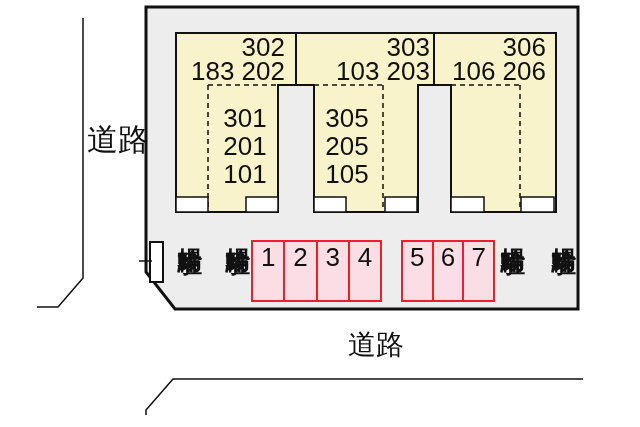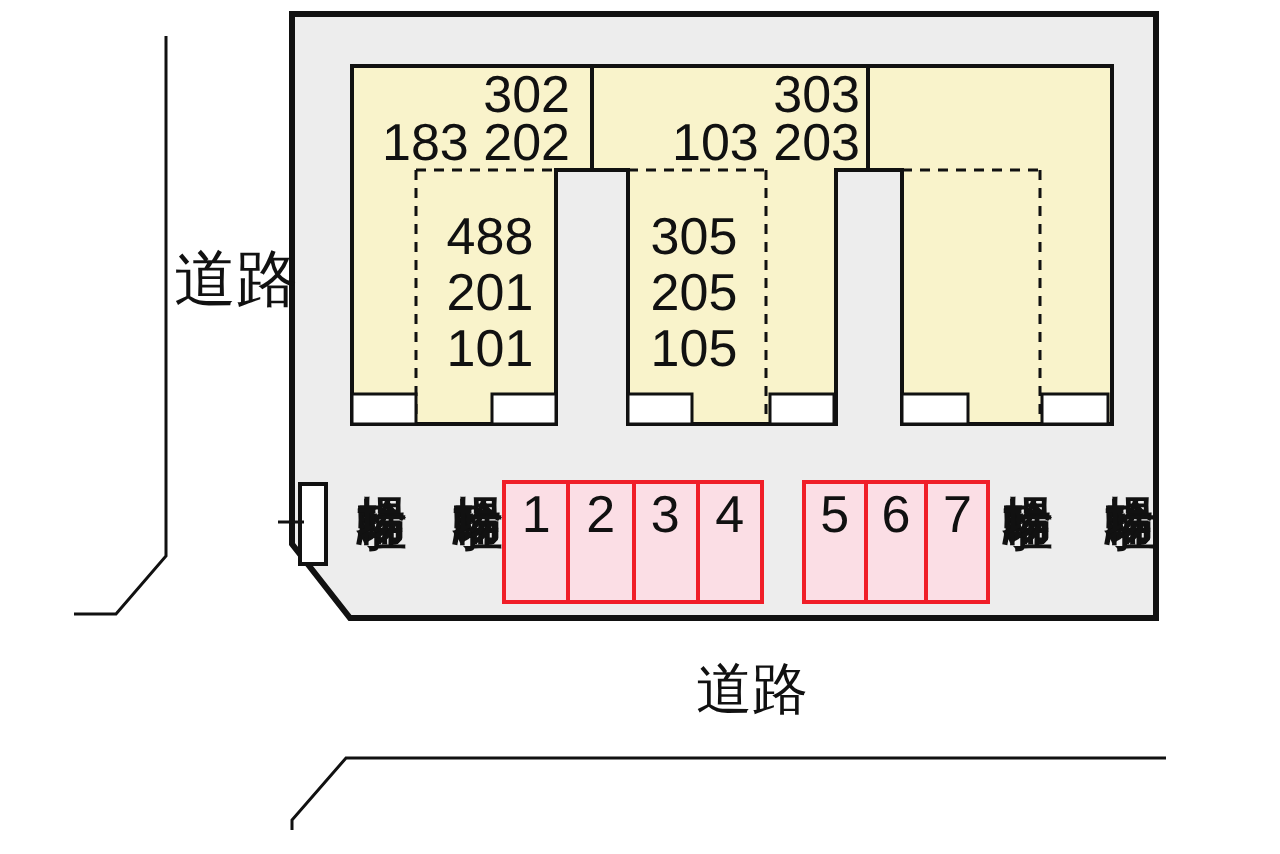--- a/index.html
+++ b/index.html
@@ -67,22 +67,24 @@
   </svg>
 
   <div class="lbl center" style="left:85px; top:119px; width:66px; font-size:31px;">道路</div>
   <div class="lbl center" style="left:343px; top:326px; width:66px; font-size:28px;">道路</div>
 
 
   <div class="lbl right upper-lbl" style="left:176px; top:35px; width:109px;">302
 183 202</div>
   <div class="lbl right upper-lbl" style="left:296px; top:35px; width:121px;margin-left:13px;">303
 103 203</div>
+  <div class="lbl right upper-lbl" style="left:424px; top:35px; width:122px;">306
+106 206</div>
 
-  <div class="lbl center lower-lbl" style="left:195px; top:104px; width:100px;">488
+  <div class="lbl center lower-lbl" style="left:195px; top:104px; width:100px;">301
 201
 101</div>
   <div class="lbl center lower-lbl" style="left:297px; top:104px; width:100px;">305
 205
 105</div>
 
 
   <div class="lbl vtext" style="left:174px; top:231px; height:74px; font-size:24px;">駐輪場</div>
   <div class="lbl vtext" style="left:222px; top:231px; height:74px; font-size:24px;">駐輪場</div>
   <div class="lbl vtext" style="left:497px; top:231px; height:74px; font-size:24px;">駐輪場</div>

